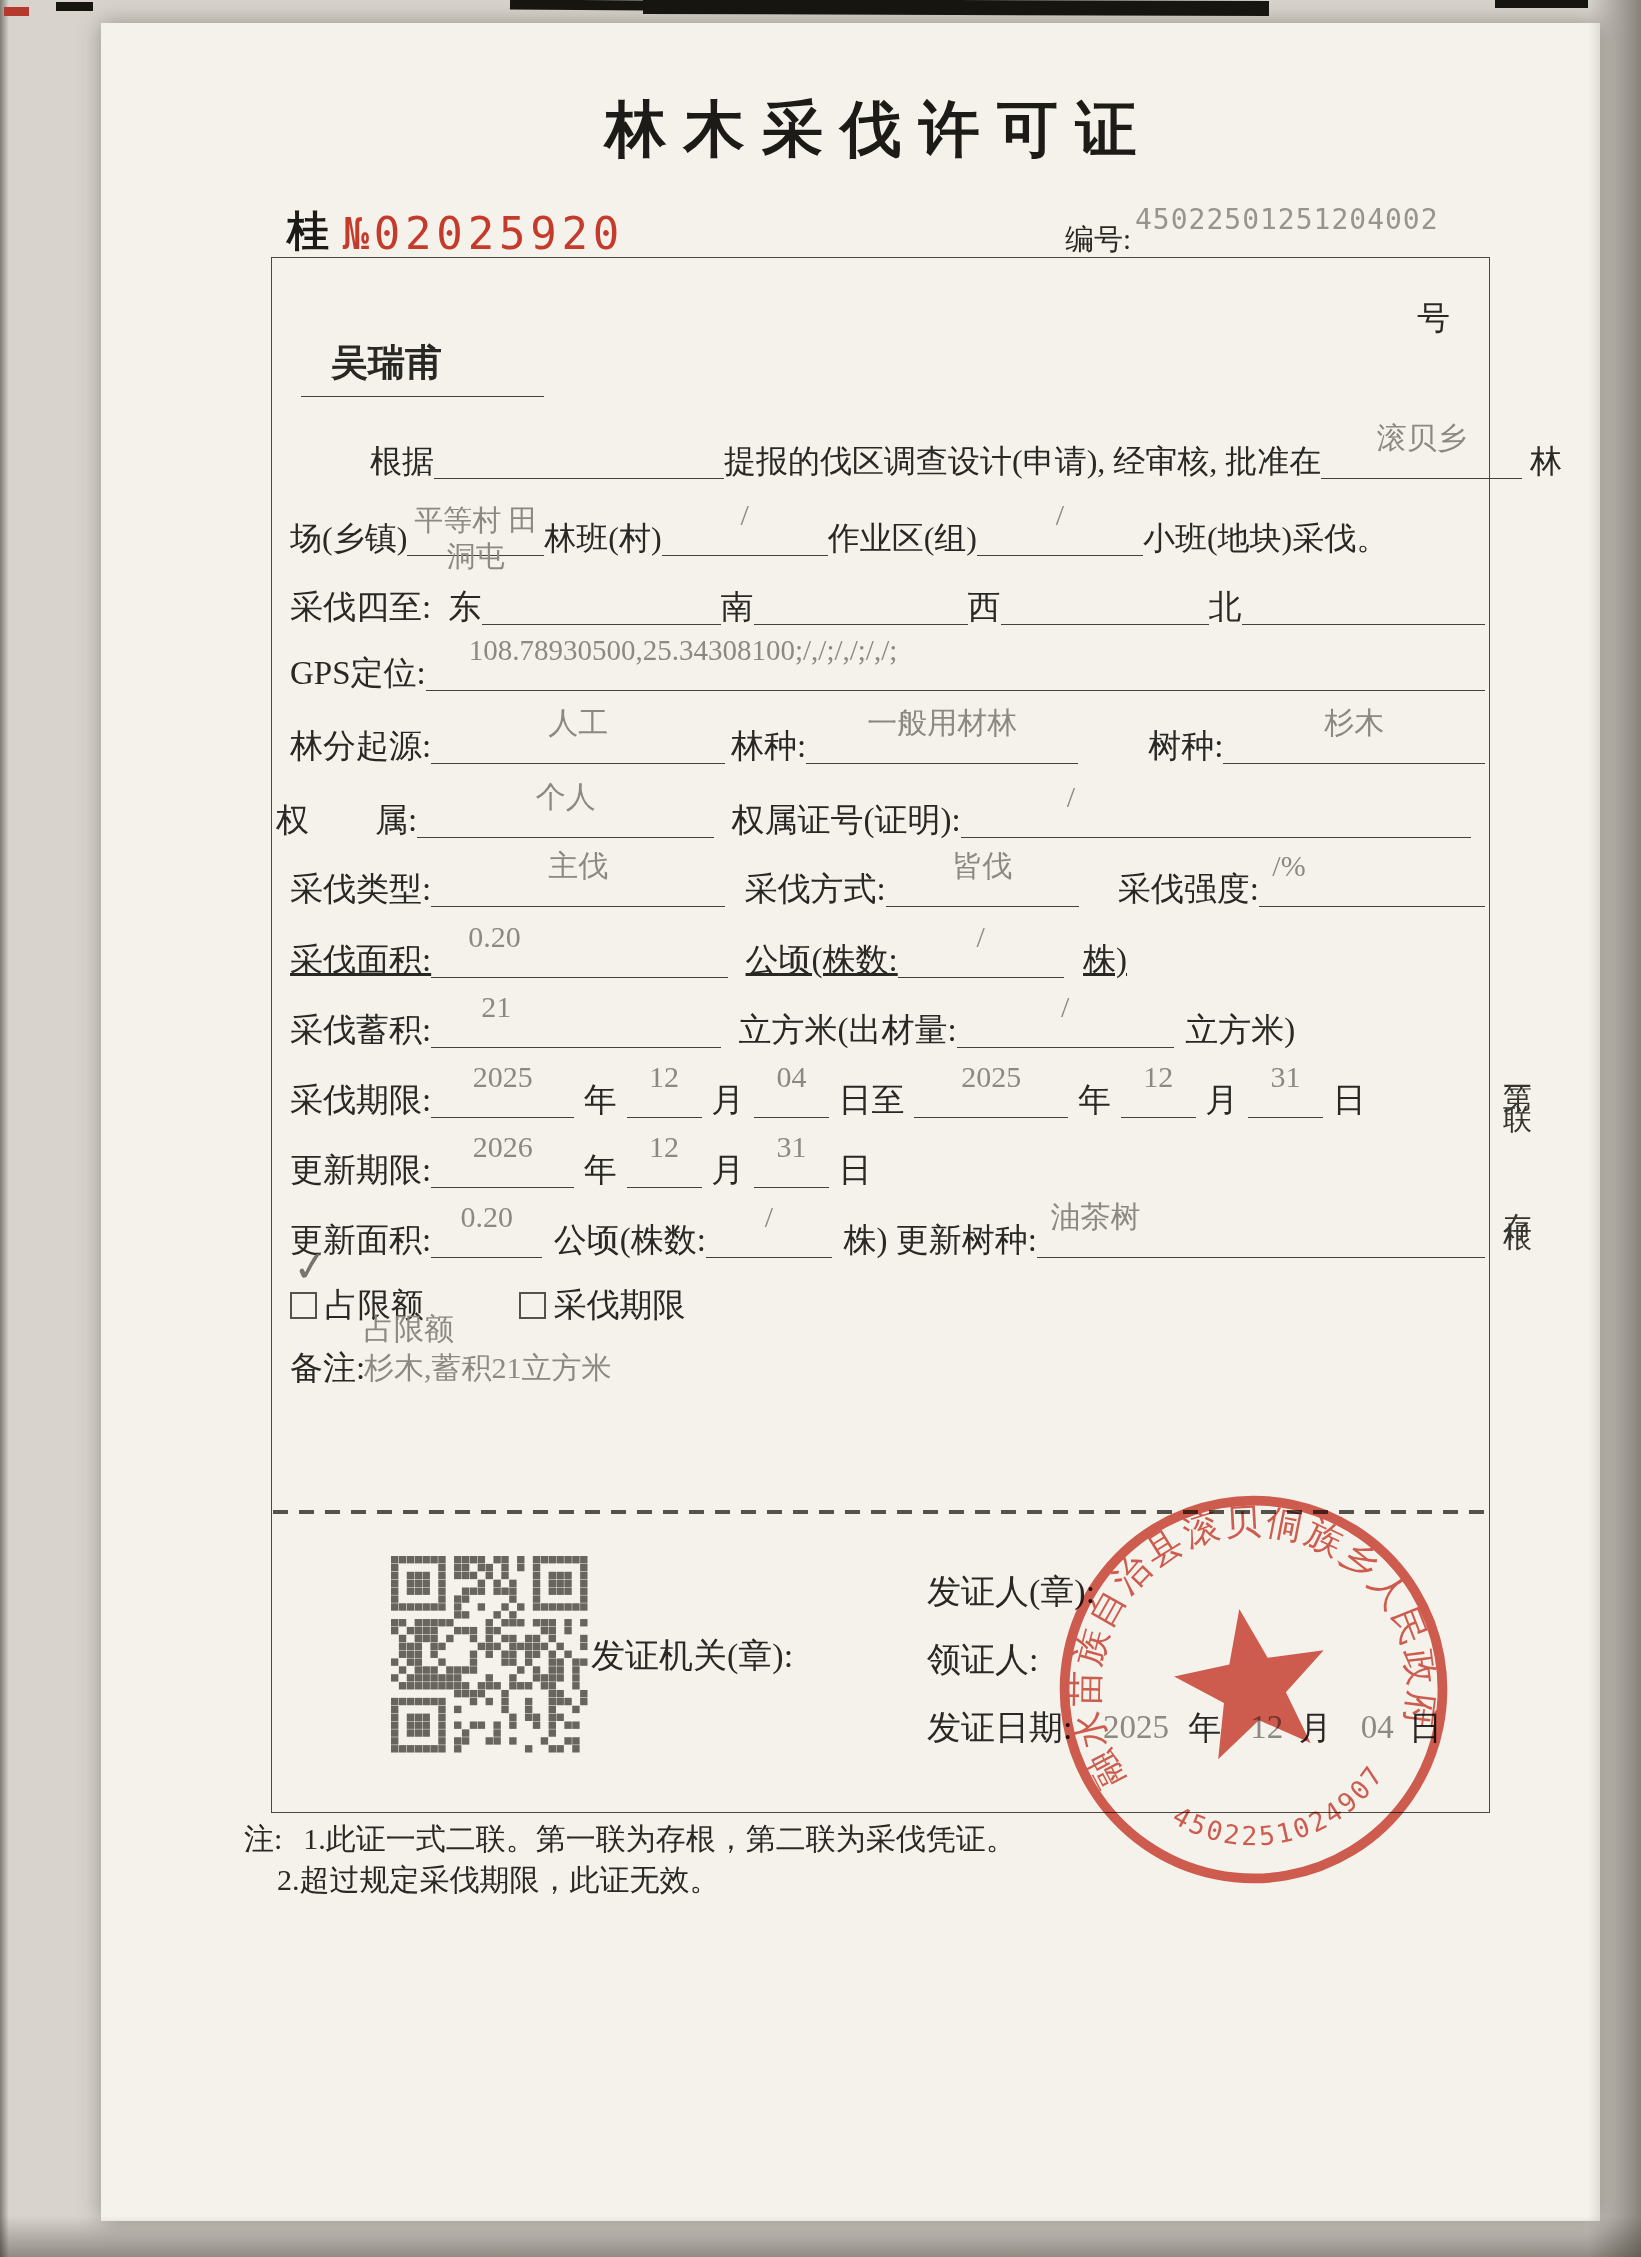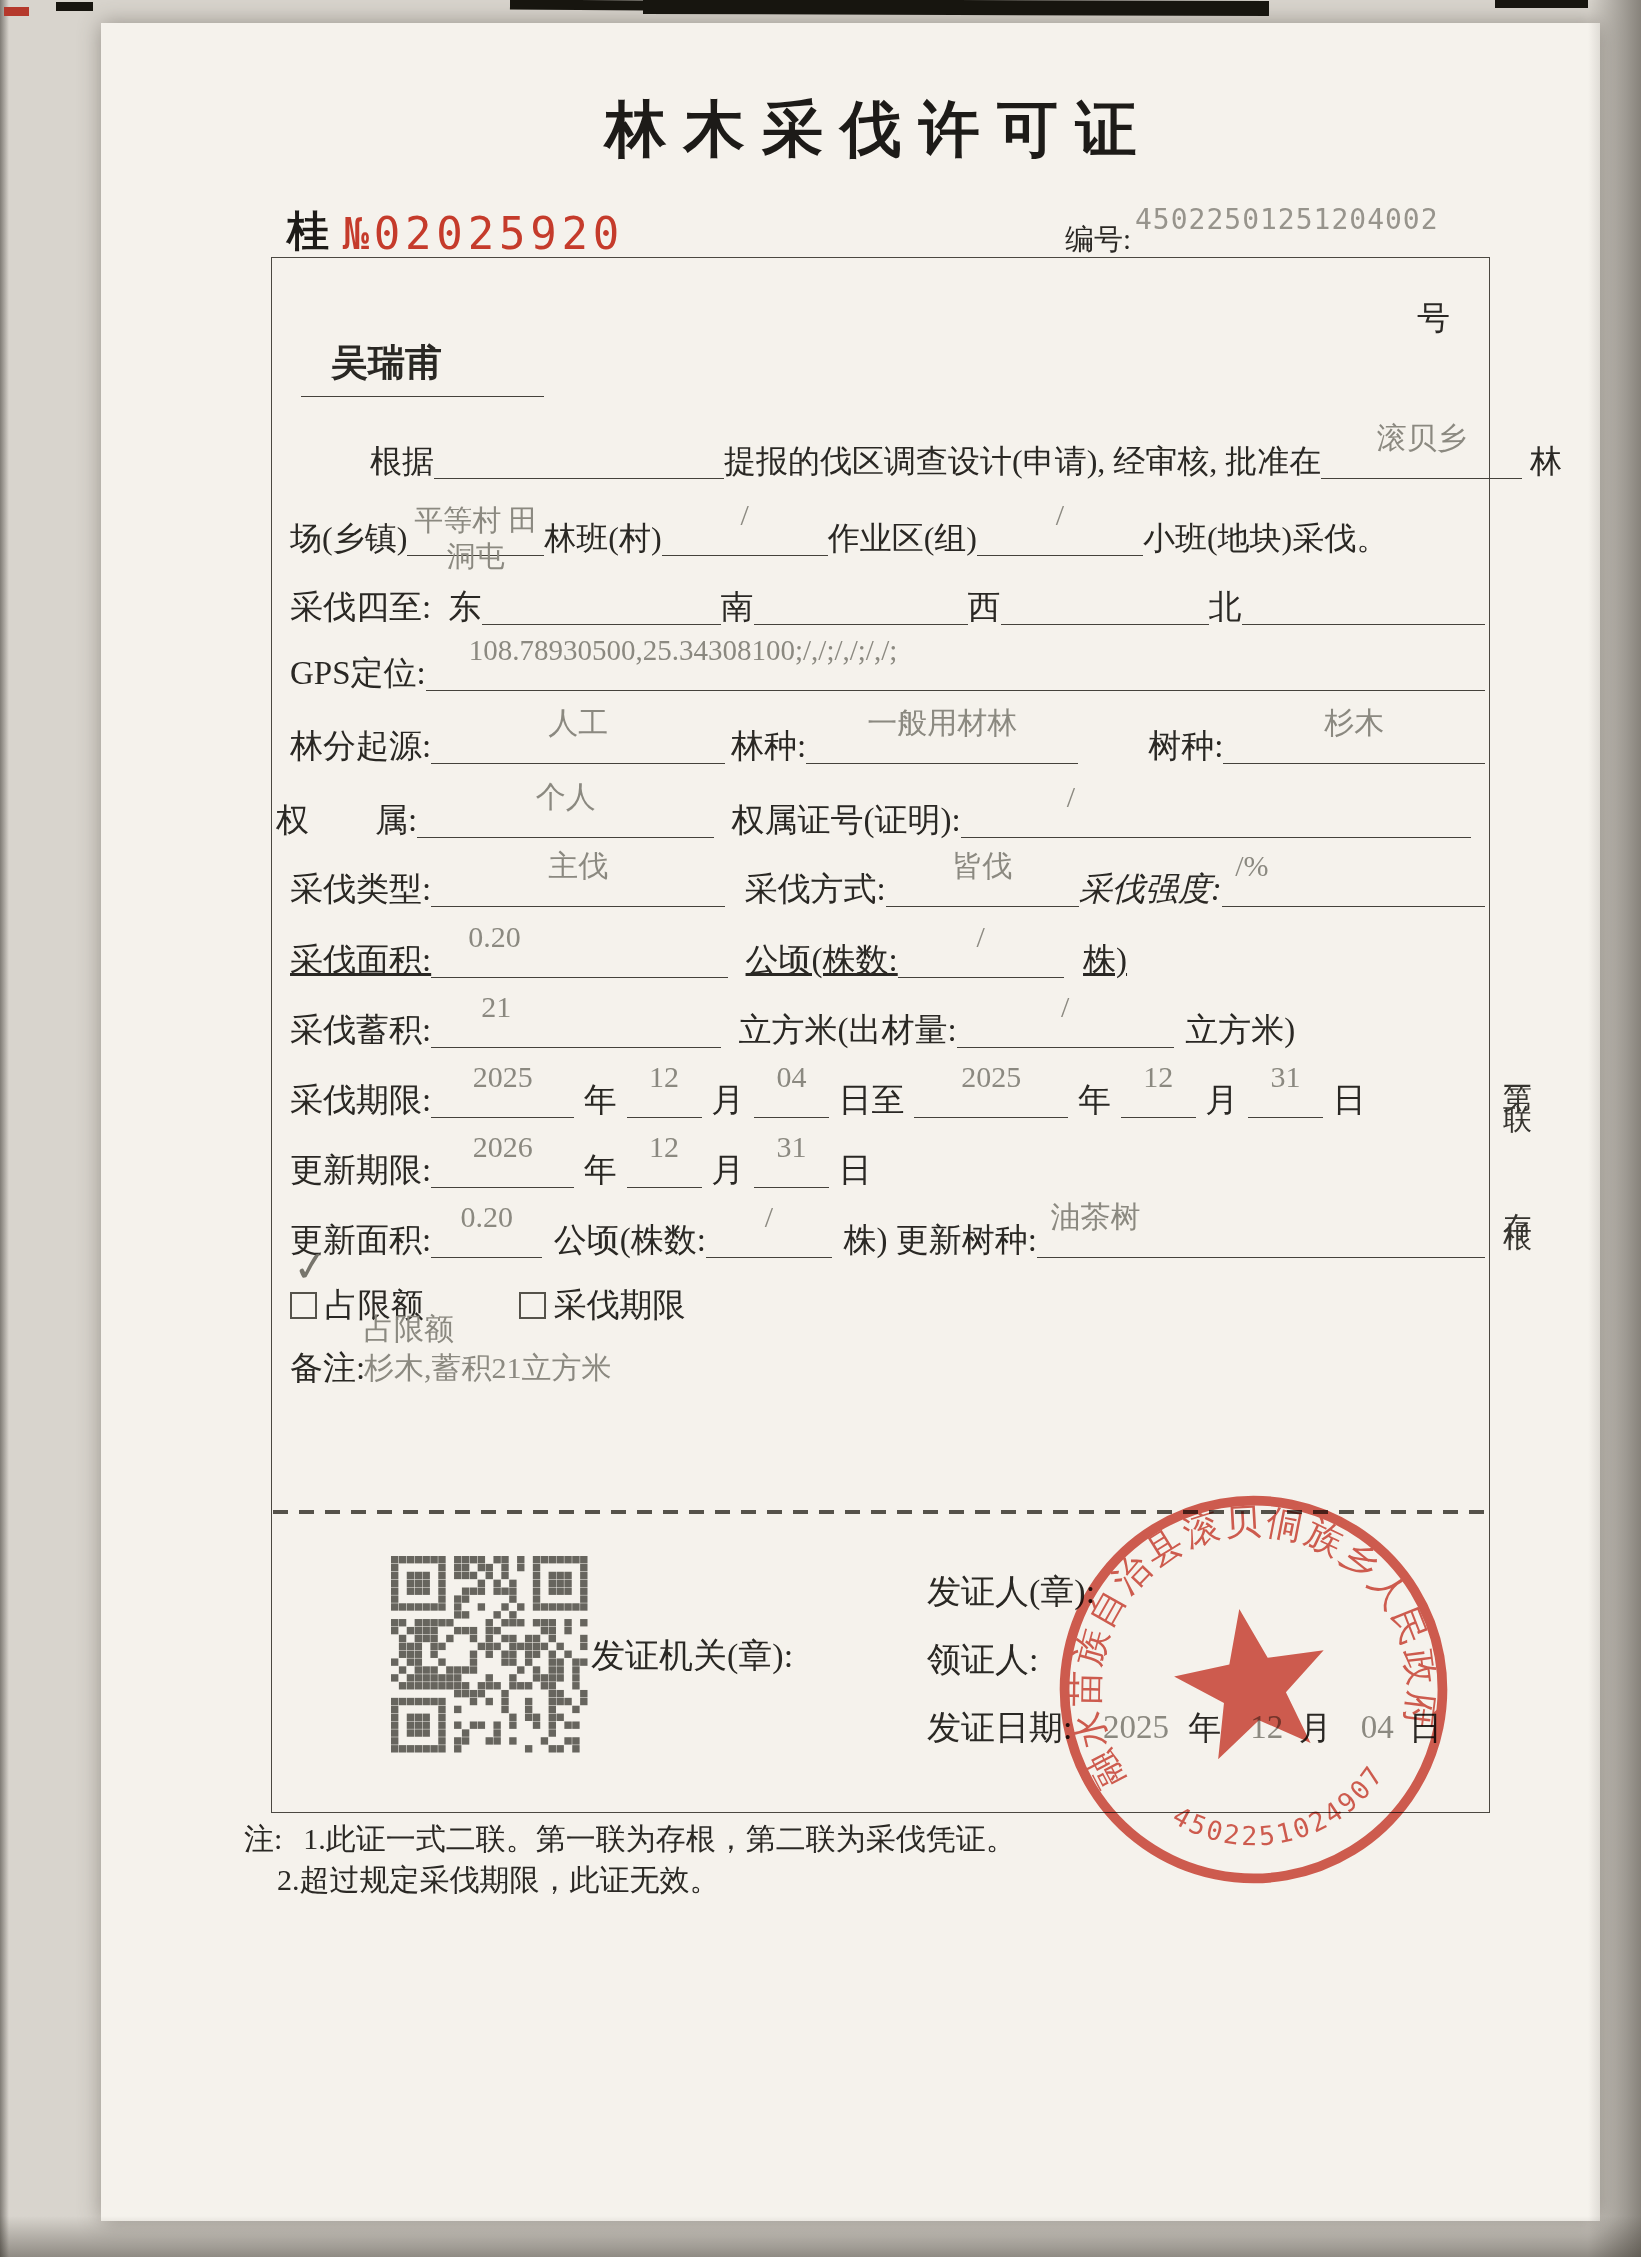--- a/index.html
+++ b/index.html
@@ -158,21 +158,21 @@
 
   <div class="r" style="left:290px;top:861px;width:1195px;">
     <span class="lbl">采伐类型:</span>
     <span class="blank" style="width:294px;">
       <span class="fill">主伐</span>
     </span>
     <span class="lbl" style="margin-left:19.3px;">采伐方式:</span>
     <span class="blank" style="width:193px;">
       <span class="fill">皆伐</span>
     </span>
-    <span class="lbl" style="font-style:italic;">采伐强度:</span>
+    <span class="lbl" style="margin-left:39px;">采伐强度:</span>
     <span class="blank grow">
       <span class="fill fl" style="padding-left:13.5px;">/%</span>
     </span>
   </div>
 
   <div class="r" style="left:290px;top:932px;text-decoration:underline;">
     <span class="lbl">采伐面积:</span>
     <span class="blank" style="width:297px;">
       <span class="fill fl" style="padding-left:37px;">0.20</span>
     </span>

